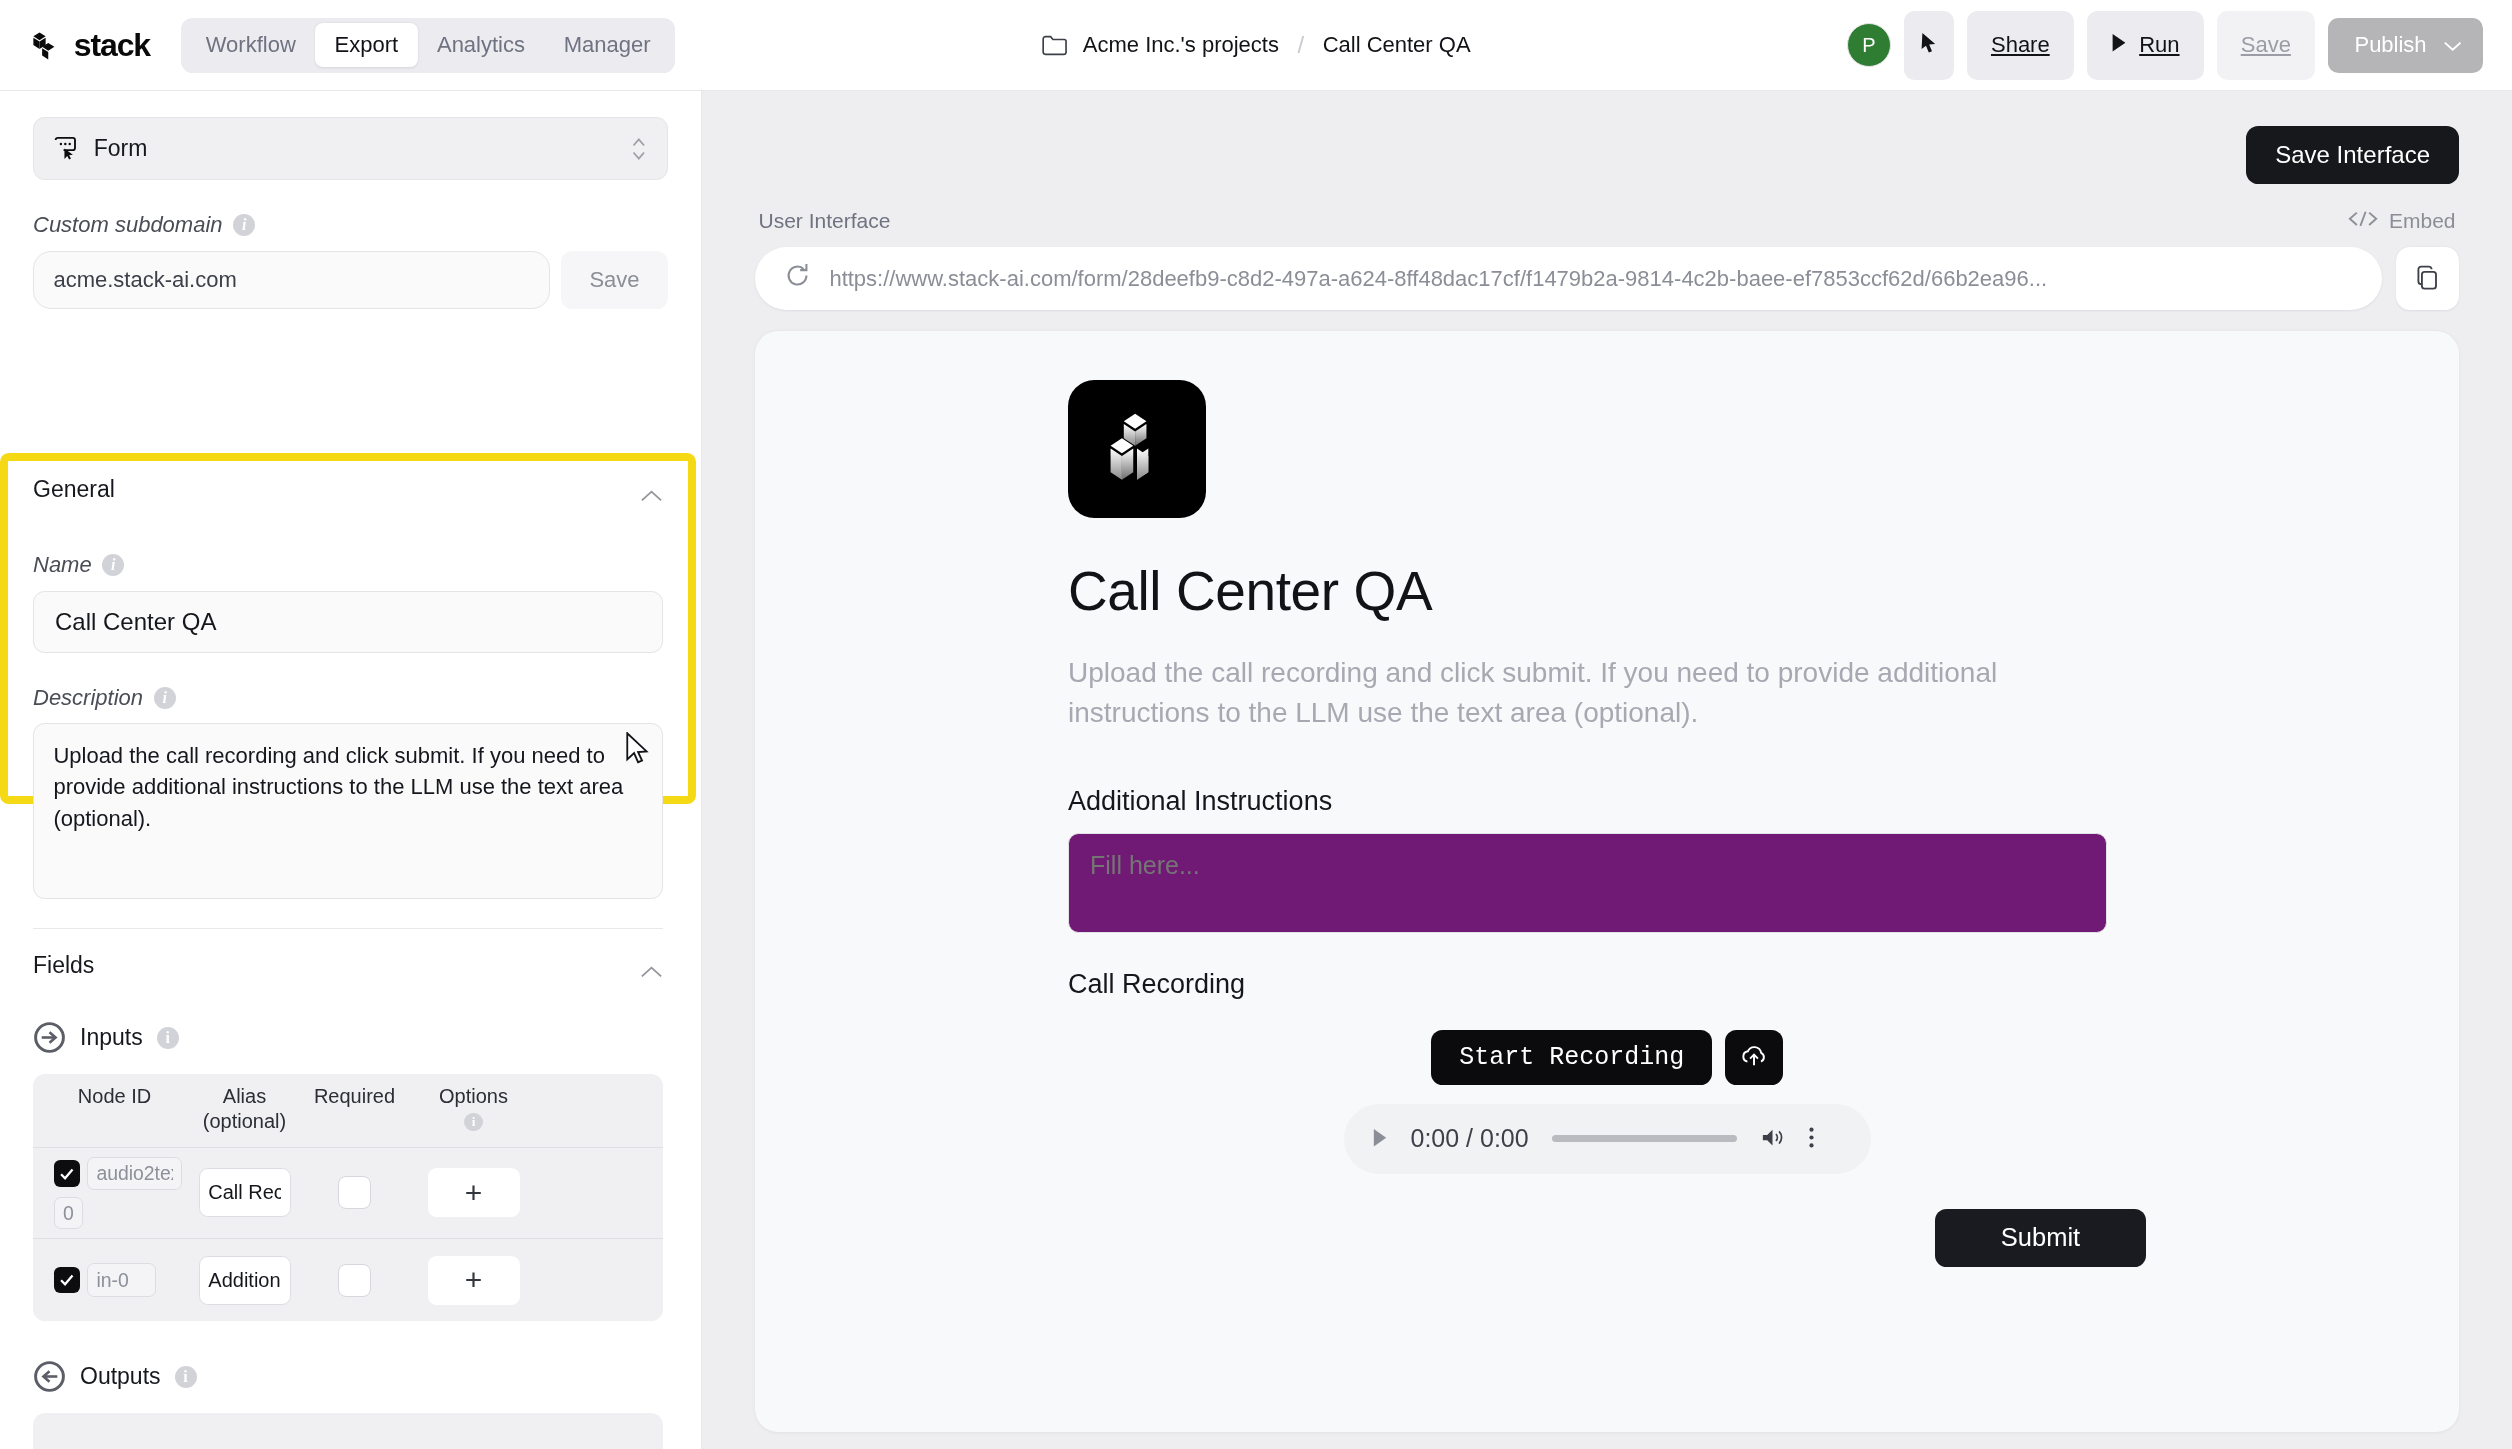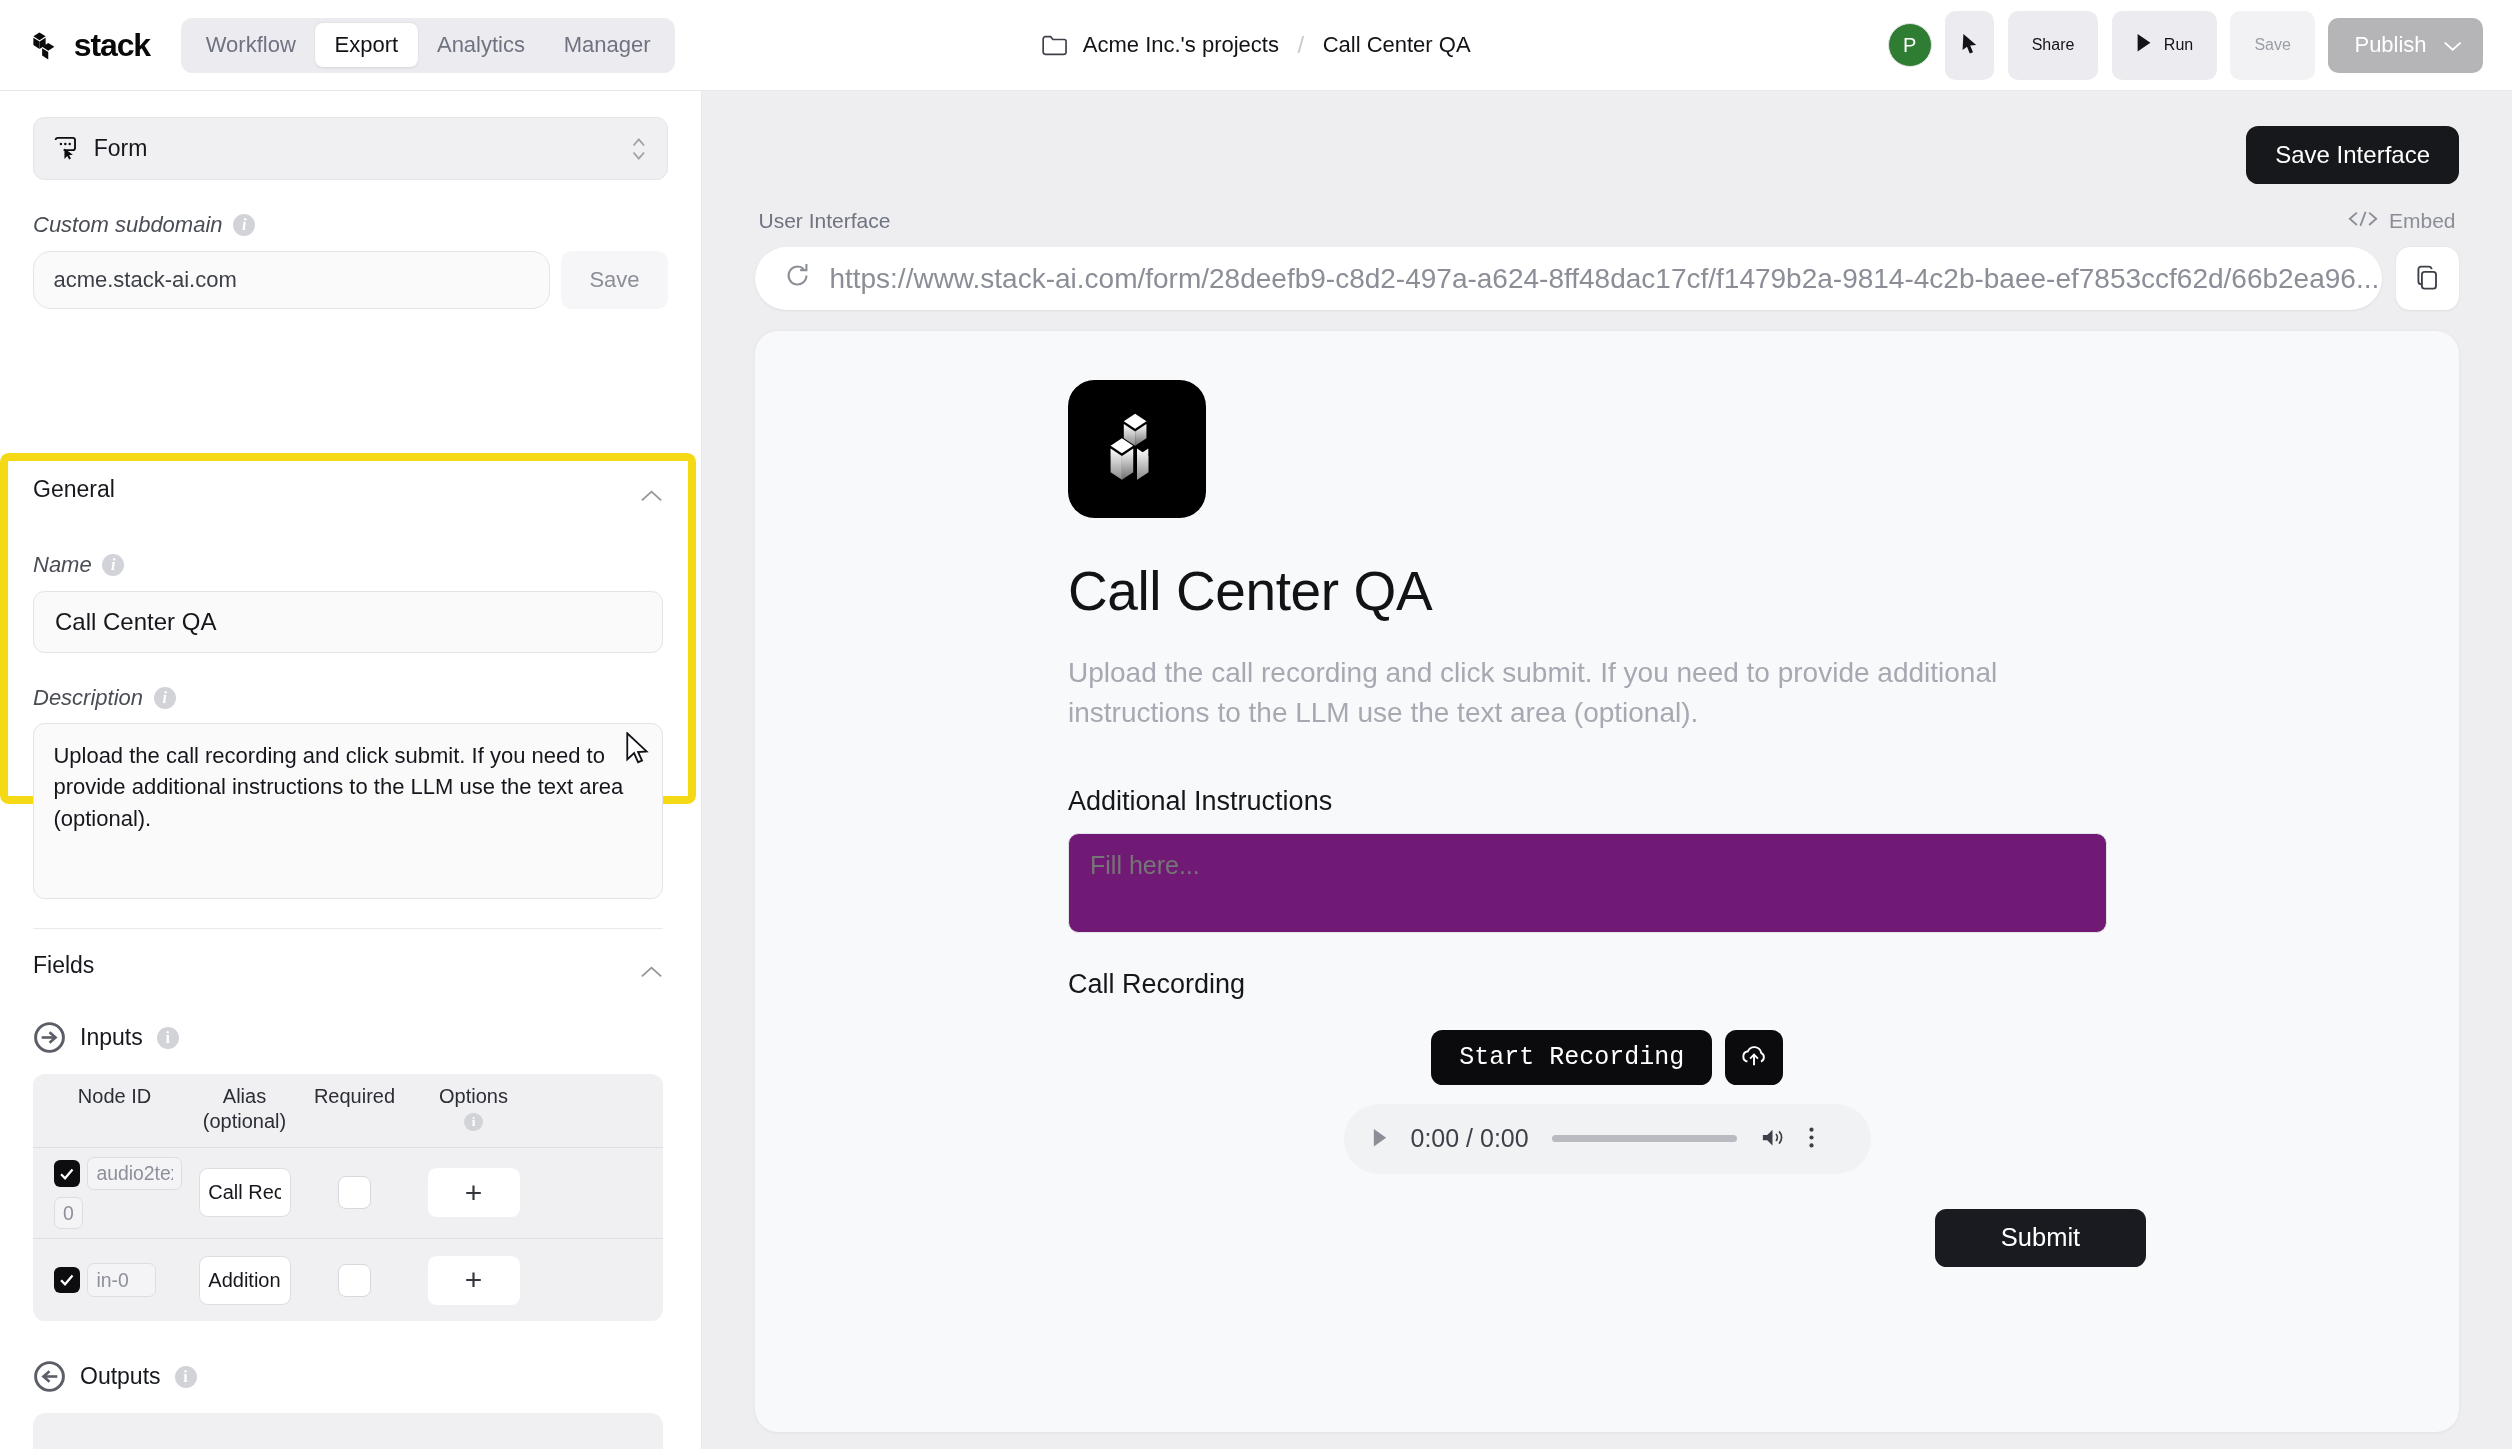--- a/index.html
+++ b/index.html
@@ -45,23 +45,23 @@
 
   .topright { margin-left: auto; display: flex; align-items: center; gap: 13.2px; margin-right: 29px; }
   .avatar {
     width: 44px; height: 44px; border-radius: 50%;
     background: #2f7d32; color: #fff; font-size: 20px;
     display: flex; align-items: center; justify-content: center;
     border: 1.8px solid #e5e5e8;
   }
   .btn-soft {
     background: #ececf0; border: none; border-radius: 10.6px;
-    height: 69px; padding: 0 24px; font-size: 16px; color: #111317;
+    height: 69px; padding: 0 24px; font-size: 22px; color: #111317;
     display: flex; align-items: center; gap: 12.3px; cursor: pointer;
-    font-family: inherit; white-space: nowrap;
+    font-family: inherit; white-space: nowrap; text-decoration: underline;
   }
   .btn-soft.icon-only { padding: 0 16px; }
   .btn-soft.muted { color: #9a9da6; background: #f2f2f5; }
   .btn-publish {
     background: #b5b5b8; color: #ffffff; border: none; border-radius: 10.6px;
     height: 55px; padding: 0 21px 0 26.4px; font-size: 22px;
     display: flex; align-items: center; gap: 16px; cursor: pointer;
     font-family: inherit;
   }
 
@@ -210,21 +210,21 @@
   .ui-label { font-size: 21px; color: #6f7280; }
   .embed-link {
     display: flex; align-items: center; gap: 10.6px; font-size: 21px;
     color: #8b8e97; cursor: pointer;
   }
   .urlbar-row { display: flex; gap: 14px; margin-top: 14px; }
   .urlbar {
     flex: 1; height: 63px; background: #ffffff; border-radius: 32px;
     display: flex; align-items: center; gap: 19.4px; padding: 0 30px;
     box-shadow: 0 0.9px 2.6px rgba(17,19,23,.07);
-    font-size: 28px; color: #8b8e97; overflow: hidden; white-space: nowrap;
+    font-size: 22px; color: #8b8e97; overflow: hidden; white-space: nowrap;
   }
   .copy-btn {
     width: 63px; height: 63px; background: #ffffff; border: none; border-radius: 14px;
     display: flex; align-items: center; justify-content: center; cursor: pointer;
     box-shadow: 0 0.9px 2.6px rgba(17,19,23,.07);
   }
 
   .preview-card {
     margin-top: 21px; height: 1101px;
     background: #f8f9fa; border-radius: 23px;

